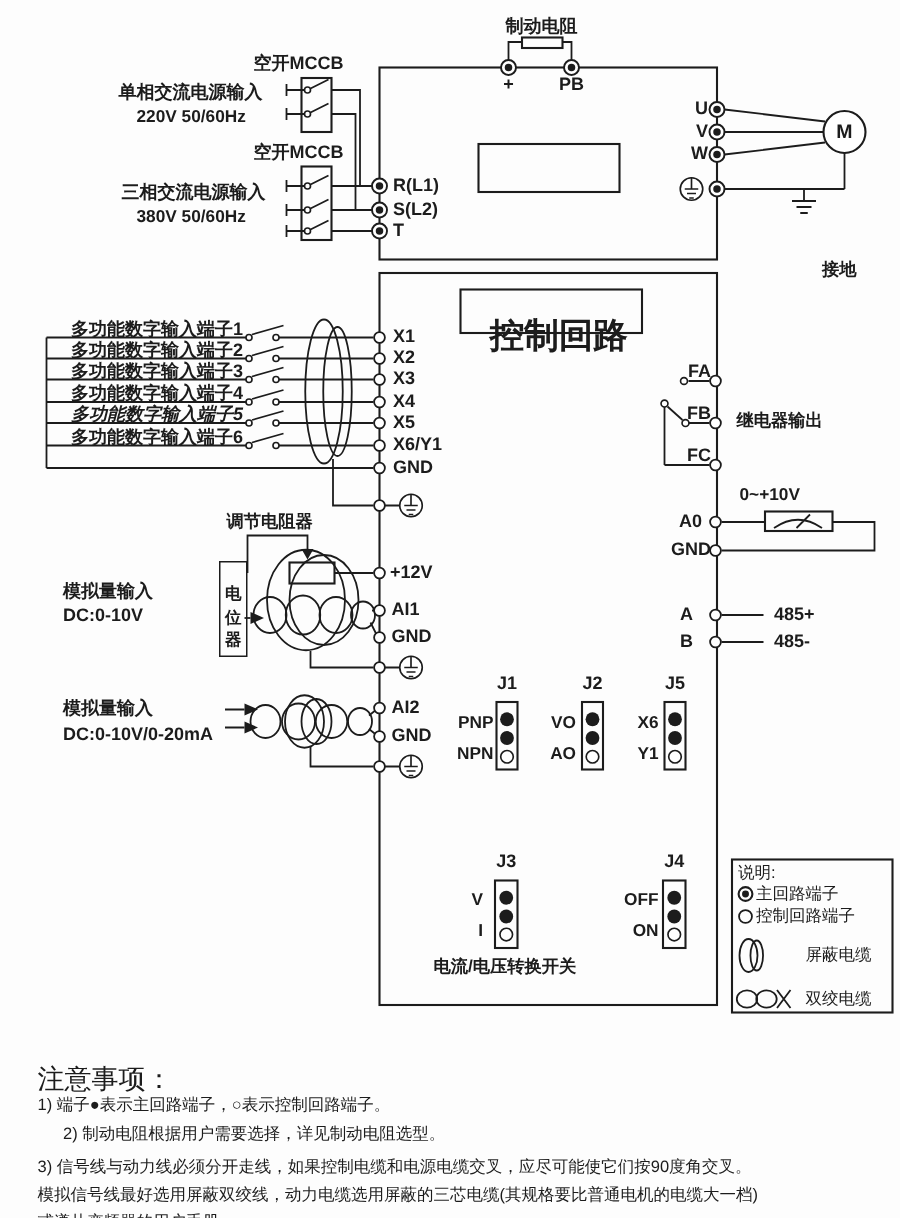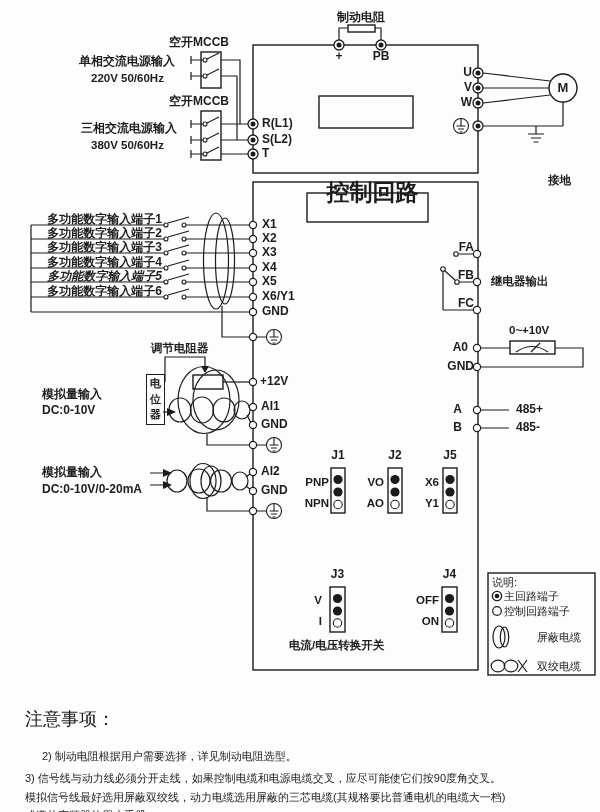--- a/index.html
+++ b/index.html
@@ -13,21 +13,21 @@
   .lbl{position:absolute;white-space:nowrap;line-height:13px;}
   .cn{font-weight:700;font-size:12px;}
   .cns{font-weight:700;font-size:11.5px;}
   .en{font-weight:700;font-size:12px;text-align:right;}
   .ens{font-weight:700;font-size:11.5px;}
   .ttl{font-size:23px;font-weight:700;display:flex;align-items:center;justify-content:center;line-height:1;}
   .nt{font-weight:400;font-size:11px;line-height:13px;}
   .tr{text-align:right;}
   .ctr{text-align:center;}
   #pot-box{position:absolute;border:1.2px solid #1c1c1c;font-size:11px;font-weight:700;
-           line-height:15.5px;text-align:center;word-break:break-all;padding-top:1px;}
+           line-height:15.5px;text-align:center;word-break:break-all;padding-top:14px;}
   #note-3{white-space:normal;width:487px;line-height:18.5px;}
   .notebody{font-size:11px;font-weight:400;line-height:13px;}
 </style>
 </head>
 <body>
 
 <div id="stage">
 
 <svg width="600" height="812" viewBox="0 0 600 812">
   <defs>
@@ -243,21 +243,21 @@
     <use href="#tctl" x="477" y="348"></use>
     <use href="#tctl" x="477" y="367"></use>
     <use href="#tctl" x="477" y="410"></use>
     <use href="#tctl" x="477" y="428"></use>
   </g>
 </svg>
 
 <div class="lbl cn ctr" style="left:330px;top:11px;width:62px;">制动电阻</div>
 <div class="lbl en ctr" style="left:330px;top:50px;width:18px;">+</div>
 <div class="lbl en ctr" style="left:369px;top:50px;width:24px;">PB</div>
-<div class="lbl ttl" style="left:307px;top:179px;width:131px;height:27px;">控制回路</div>
+<div class="lbl ttl" style="left:307px;top:210px;width:131px;height:27px;">控制回路</div>
 
 <div class="lbl cn" style="left:169px;top:36px;">空开MCCB</div>
 <div class="lbl cn" style="left:79px;top:55px;">单相交流电源输入</div>
 <div class="lbl ens" style="left:91px;top:72px;">220V 50/60Hz</div>
 <div class="lbl cn" style="left:169px;top:95px;">空开MCCB</div>
 <div class="lbl cn" style="left:81px;top:122px;">三相交流电源输入</div>
 <div class="lbl ens" style="left:91px;top:139px;">380V 50/60Hz</div>
 
 <div class="lbl en" style="left:262px;top:117px;">R(L1)</div>
 <div class="lbl en" style="left:262px;top:133px;">S(L2)</div>
@@ -297,21 +297,21 @@
 <div class="lbl en" style="left:261px;top:465px;">AI2</div>
 <div class="lbl en" style="left:261px;top:484px;">GND</div>
 
 <div class="lbl en tr" style="left:452px;top:241px;width:22px;">FA</div>
 <div class="lbl en tr" style="left:452px;top:269px;width:22px;">FB</div>
 <div class="lbl en tr" style="left:452px;top:297px;width:22px;">FC</div>
 <div class="lbl cns" style="left:491px;top:275px;">继电器输出</div>
 
 <div class="lbl en tr" style="left:444px;top:341px;width:24px;">A0</div>
 <div class="lbl en tr" style="left:436px;top:360px;width:38px;">GND</div>
-<div class="lbl ens" style="left:509px;top:324px;">0~+10V</div>
+<div class="lbl ens" style="left:493px;top:324px;">0~+10V</div>
 
 <div class="lbl en tr" style="left:448px;top:403px;width:14px;">A</div>
 <div class="lbl en tr" style="left:448px;top:421px;width:14px;">B</div>
 <div class="lbl en" style="left:516px;top:403px;">485+</div>
 <div class="lbl en" style="left:516px;top:421px;">485-</div>
 
 <div class="lbl en ctr" style="left:324px;top:449px;width:28px;">J1</div>
 <div class="lbl en ctr" style="left:381px;top:449px;width:28px;">J2</div>
 <div class="lbl en ctr" style="left:436px;top:449px;width:28px;">J5</div>
 <div class="lbl ens tr" style="left:298px;top:476px;width:31px;">PNP</div>
@@ -329,16 +329,17 @@
 <div class="lbl ens tr" style="left:403px;top:615px;width:36px;">ON</div>
 <div class="lbl cns" style="left:289px;top:639px;">电流/电压转换开关</div>
 
 <div class="lbl nt" style="left:492px;top:576px;">说明:</div>
 <div class="lbl nt" style="left:504px;top:590px;">主回路端子</div>
 <div class="lbl nt" style="left:504px;top:605px;">控制回路端子</div>
 <div class="lbl nt" style="left:537px;top:631px;">屏蔽电缆</div>
 <div class="lbl nt" style="left:537px;top:660px;">双绞电缆</div>
 
 <div class="lbl" style="left:25px;top:713px;font-weight:400;font-size:18px;">注意事项：</div>
+<div class="lbl notebody" style="left:25px;top:731px;">1) 端子●表示主回路端子，○表示控制回路端子。</div>
 <div class="lbl notebody" style="left:42px;top:750px;">2) 制动电阻根据用户需要选择，详见制动电阻选型。</div>
 <div class="lbl notebody" id="note-3" style="left:25px;top:769px;">3) 信号线与动力线必须分开走线，如果控制电缆和电源电缆交叉，应尽可能使它们按90度角交叉。模拟信号线最好选用屏蔽双绞线，动力电缆选用屏蔽的三芯电缆(其规格要比普通电机的电缆大一档)或遵从变频器的用户手册。</div>
 
 </div>
 
 </body></html>

